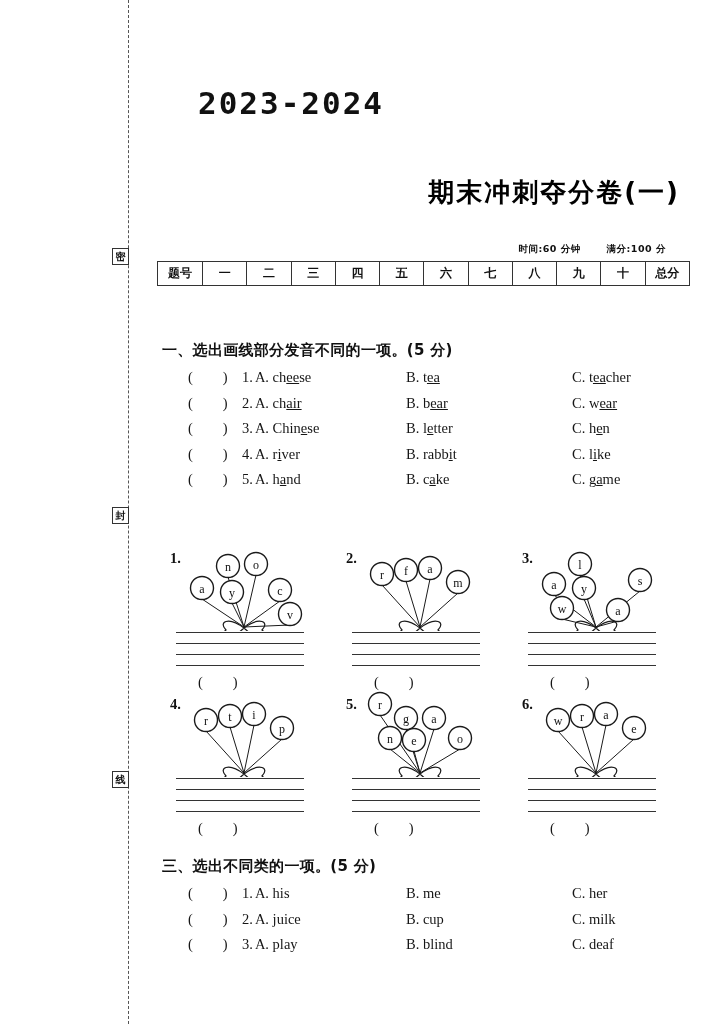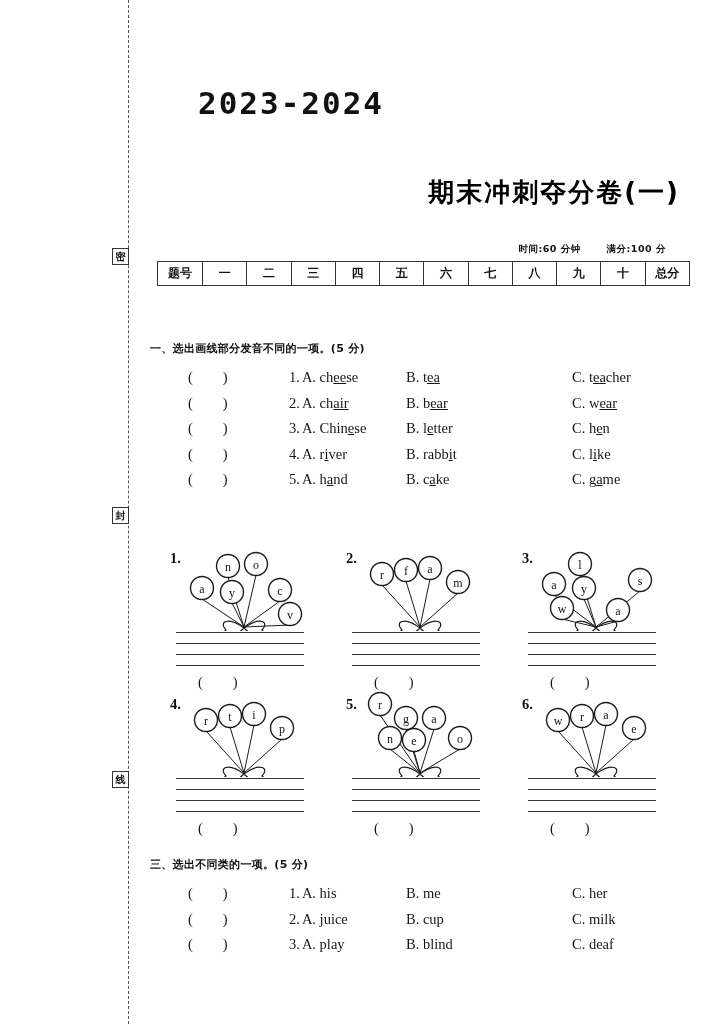--- a/index.html
+++ b/index.html
@@ -107,23 +107,23 @@
     font-weight: bold;
     color: #111;
     padding: 0;
   }
   #score-table td.rowhead { width: 48px; }
   #score-table td.cell    { width: 47px; }
 
   
   .section-heading {
     position: absolute;
-    left: 0;
+    left: 12px;
     font-family: "DejaVu Sans", sans-serif;
-    font-size: 11px;
+    font-size: 15px;
     font-weight: bold;
     color: #111;
     white-space: nowrap;
     letter-spacing: .3px;
   }
   #sec1-heading { top: 341px; }
   #sec2-heading { top: 505px; }
   #sec3-heading { top: 857px; }
 
   
@@ -135,21 +135,21 @@
     font-size: 14.5px;
     color: #161616;
   }
   .mc-bracket {
     position: absolute;
     left: 38px;
     width: 52px;
     letter-spacing: 0;
   }
   .mc-bracket .bk-open  { margin-right: 30px; }
-  .mc-opt-a { position: absolute; left: 92px;  white-space: nowrap; margin-left: 47px; }
+  .mc-opt-a { position: absolute; left: 92px;  white-space: nowrap; }
   .mc-opt-b { position: absolute; left: 256px; white-space: nowrap; }
   .mc-opt-c { position: absolute; left: 422px; white-space: nowrap; }
   .mc-num { margin-right: 2px; }
   u { text-decoration: underline; text-underline-offset: 1px; }
 
   
   .balloon-item {
     position: absolute;
     width: 175px;
     height: 170px;

